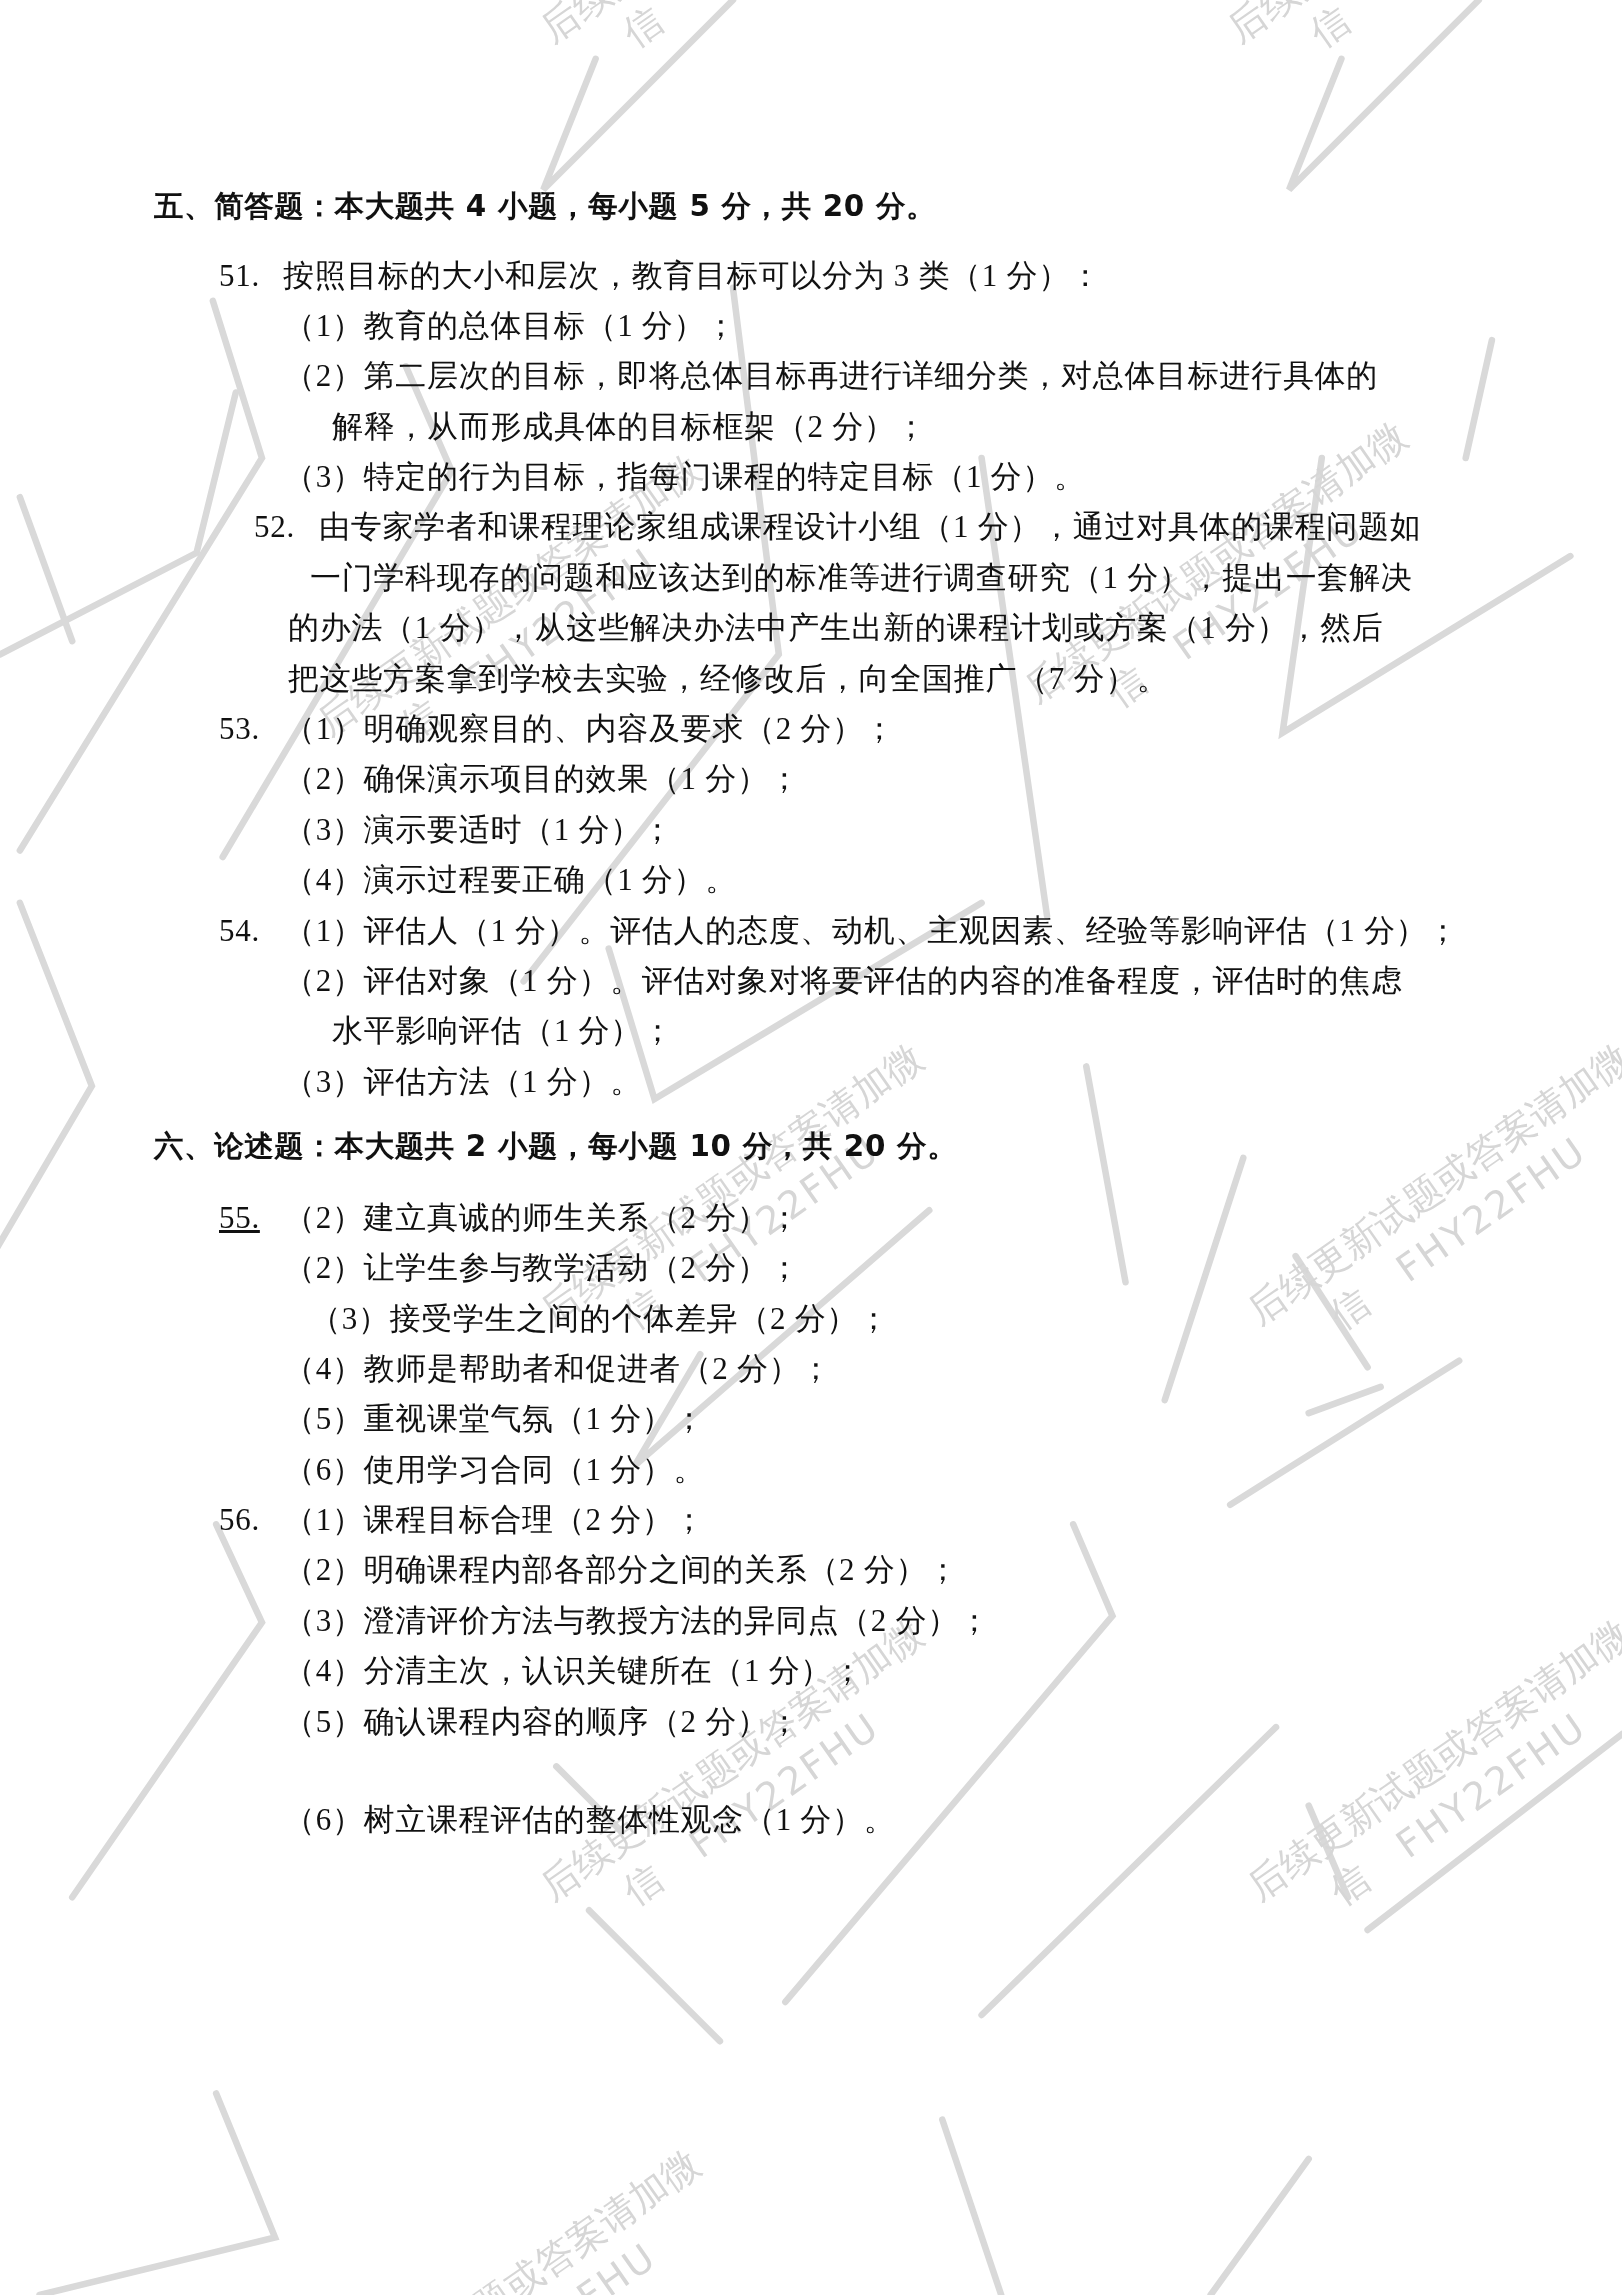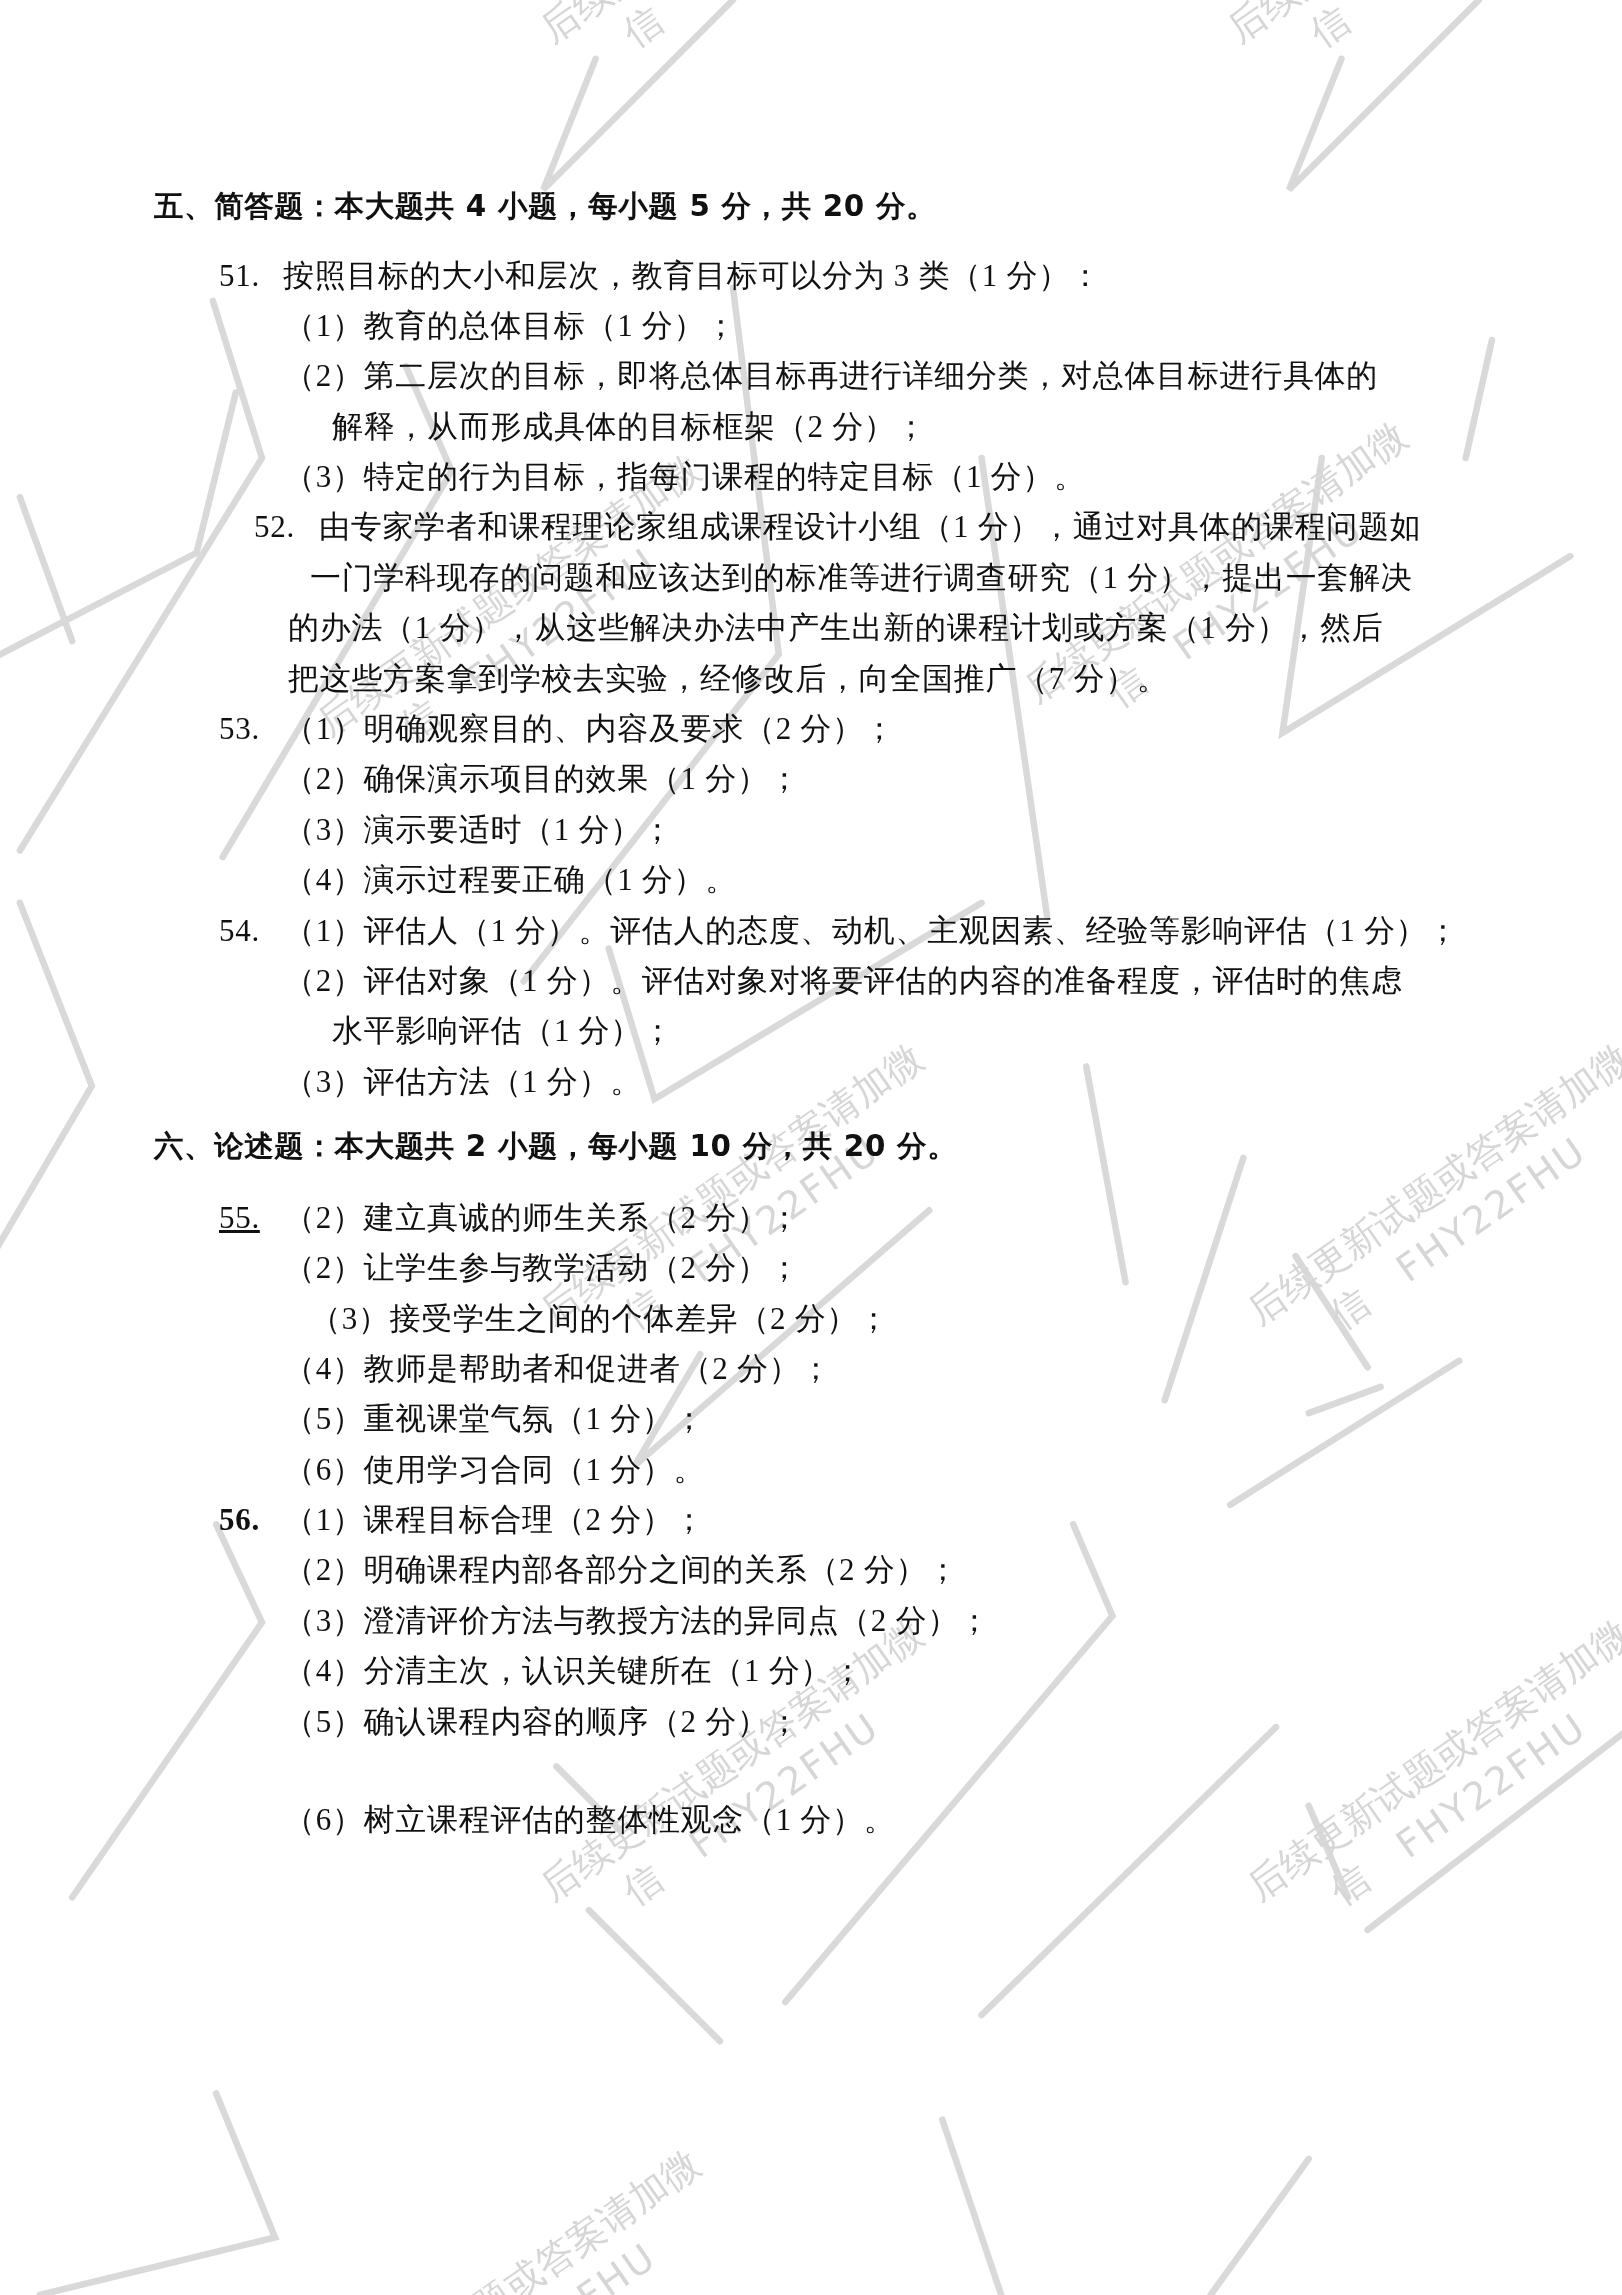--- a/index.html
+++ b/index.html
@@ -102,21 +102,21 @@
 
     <div class="line heading" style="left:154px; top:1128px;">六、论述题：本大题共 2 小题，每小题 10 分，共 20 分。</div>
 
     <div class="line" style="left:219px; top:1199px;"><span class="num" style="width:65px;text-decoration:underline;">55.</span><span>（2）建立真诚的师生关系（2 分）；</span></div>
     <div class="line" style="left:284px; top:1249px;">（2）让学生参与教学活动（2 分）；</div>
     <div class="line" style="left:284px; top:1300px;margin-left:26px;">（3）接受学生之间的个体差异（2 分）；</div>
     <div class="line" style="left:284px; top:1350px;">（4）教师是帮助者和促进者（2 分）；</div>
     <div class="line" style="left:284px; top:1400px;">（5）重视课堂气氛（1 分）；</div>
     <div class="line" style="left:284px; top:1451px;">（6）使用学习合同（1 分）。</div>
 
-    <div class="line" style="left:219px; top:1501px;"><span class="num" style="width:65px;font-weight:bold;">56.</span><span>（1）课程目标合理（2 分）；</span></div>
+    <div class="line" style="left:219px; top:1501px;"><span class="num" style="width:65px;">56.</span><span>（1）课程目标合理（2 分）；</span></div>
     <div class="line" style="left:284px; top:1551px;">（2）明确课程内部各部分之间的关系（2 分）；</div>
     <div class="line" style="left:284px; top:1602px;">（3）澄清评价方法与教授方法的异同点（2 分）；</div>
     <div class="line" style="left:284px; top:1652px;">（4）分清主次，认识关键所在（1 分）；</div>
     <div class="line" style="left:284px; top:1703px;">（5）确认课程内容的顺序（2 分）；</div>
     <div class="line" style="left:284px; top:1753px;margin-top:48px;">（6）树立课程评估的整体性观念（1 分）。</div>
   </div>
 
 </div>
 
 

